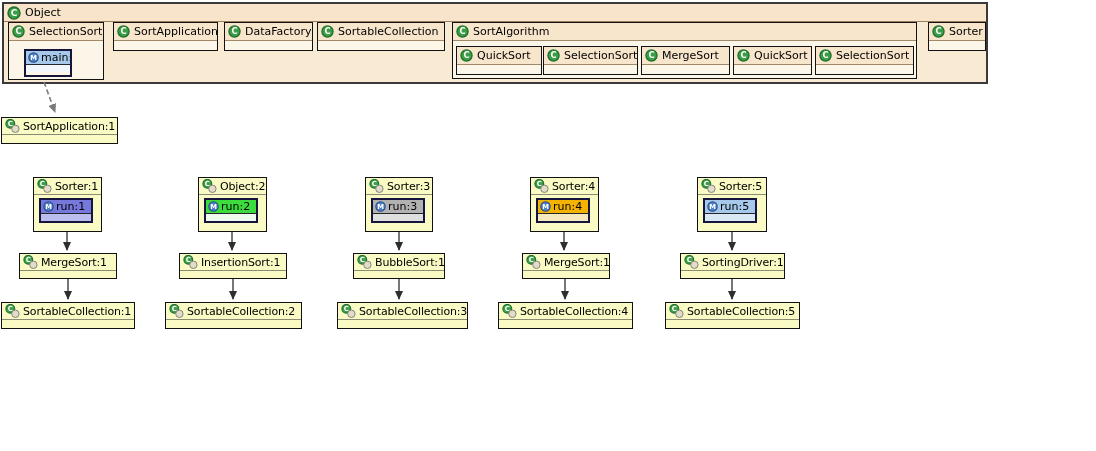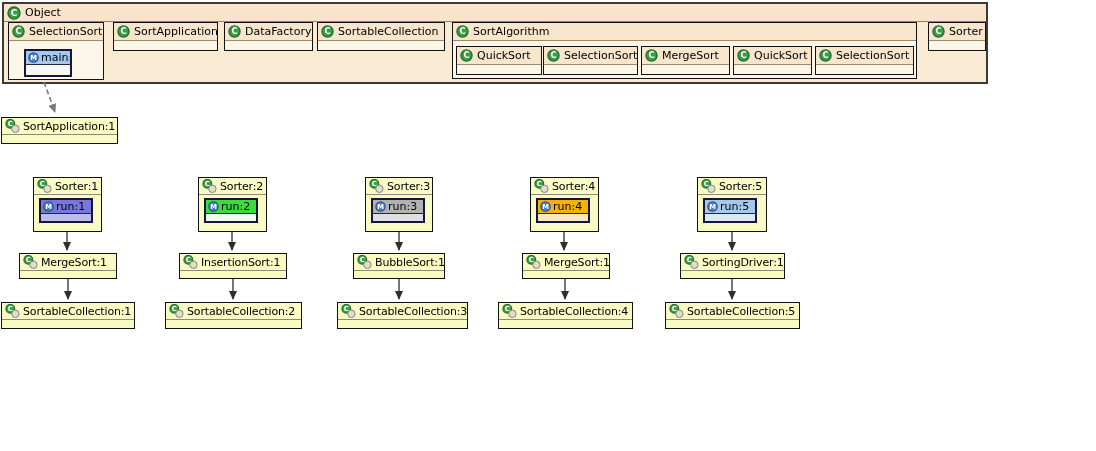--- a/index.html
+++ b/index.html
@@ -216,21 +216,21 @@
     <div class="ystrip"></div>
   </div>
 
   <div class="abs ybox" style="left:198px;top:177px;width:69px;height:55px;">
     <div class="yhdr">
       <svg class="icon" width="15" height="14" viewBox="0 0 15 14">
         <circle cx="5.3" cy="4.8" r="4.4" fill="#3B9E46" stroke="#1F6F2C" stroke-width="1.1"></circle>
         <text x="5.3" y="7.3" text-anchor="middle" font-size="7" font-weight="bold" fill="#fff">C</text>
         <circle cx="10.4" cy="9.8" r="3.7" fill="#E3DCCB" stroke="#85857A" stroke-width="1"></circle>
       </svg>
-      <span class="lbl">Sorter:2</span>
+      <span class="lbl">Object:2</span>
     </div>
     <div class="abs runbox" style="left:5px;top:20px;width:54px;height:25px;">
       <div class="runrow" style="background: rgb(60, 220, 60);">
         <svg class="icon" width="11" height="11" viewBox="0 0 13 13">
           <circle cx="6.5" cy="6.5" r="5.6" fill="#4D80C4" stroke="#2A4C8C" stroke-width="1.2"></circle>
           <text x="6.5" y="9.4" text-anchor="middle" font-size="8" font-weight="bold" fill="#fff">M</text>
         </svg>
         <span class="lbl">run:2</span>
       </div>
       <div class="runstrip" style="background: rgb(238, 251, 238);"></div>

